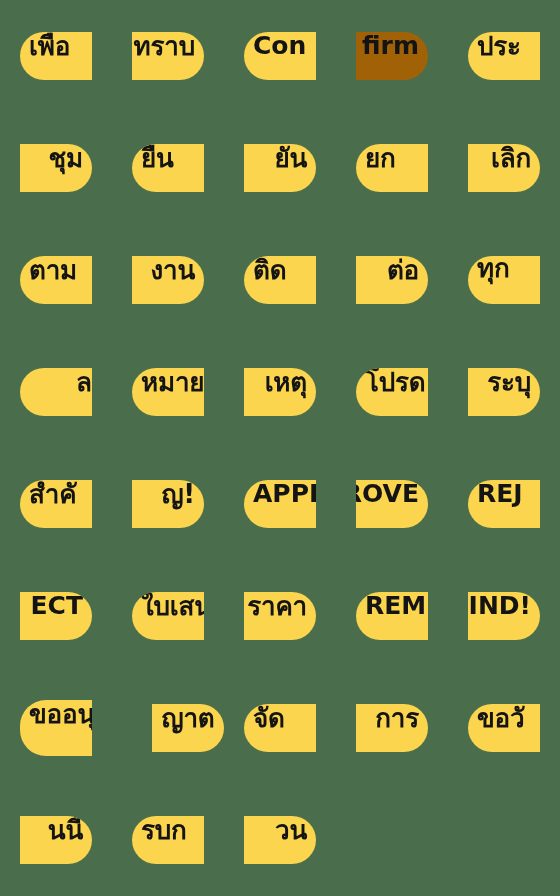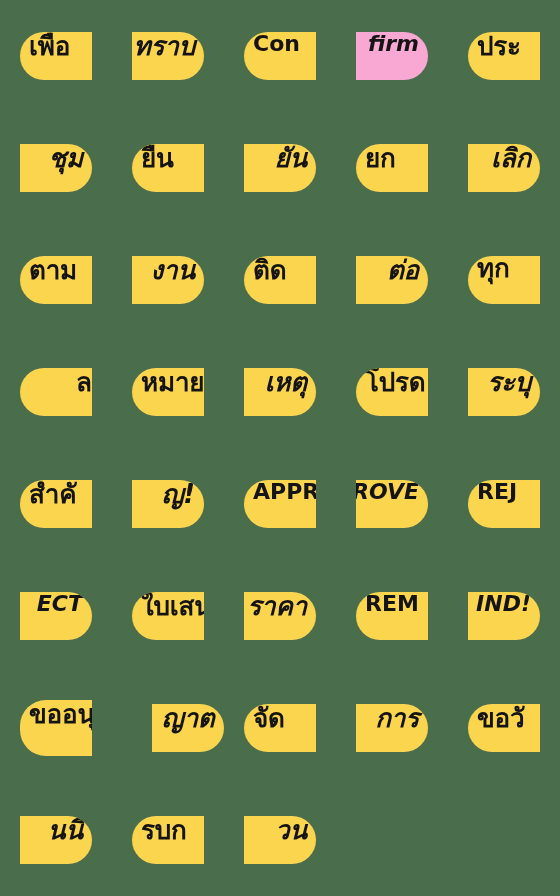--- a/index.html
+++ b/index.html
@@ -54,40 +54,39 @@
     justify-content: flex-start;
     padding-left: 9px;
     padding-right: 0;
   }
   
   .pill.half-right {
     border-radius: 0 26px 26px 0;
     justify-content: flex-end;
     padding-right: 9px;
     padding-left: 0;
-    font-style: italic;
   }
   .pill-text {
     display: block;
     white-space: nowrap;
     font-family: "DejaVu Sans", "Liberation Sans", sans-serif;
     font-weight: 700;
     font-size: 26px;
     line-height: 1;
     color: #141414;
     letter-spacing: -0.2px;
   }
   .pill.half-left .pill-text {
     transform: translateY(1px);
   }
   .pill.half-right .pill-text {
     transform: translateY(1px);
   }
   .pill.latin .pill-text {
-    font-size: 22px;
+    font-size: 25px;
     letter-spacing: 0px;
   }
 </style>
 </head>
 <body>
 
 <div id="sticker-sheet" style="background: rgb(74, 110, 76);">
   <div class="sticker-grid">
       <div class="sticker-cell">
         <div class="pill half-left" style="background: rgb(252, 213, 78); width: 72px; height: 48px;">
@@ -98,21 +97,21 @@
         <div class="pill half-right" style="background: rgb(252, 213, 78); width: 72px; height: 48px;">
           <span class="pill-text" style="color: rgb(20, 20, 20);">ทราบ</span>
         </div>
       </div>
       <div class="sticker-cell">
         <div class="pill half-left latin" style="background: rgb(252, 213, 78); width: 72px; height: 48px;">
           <span class="pill-text" style="color: rgb(20, 20, 20);">Con</span>
         </div>
       </div>
       <div class="sticker-cell">
-        <div class="pill half-right latin" style="background: #f9a8d4; width: 72px; height: 48px; padding-left: 12px;">
+        <div class="pill half-right latin" style="background: #a16207; width: 72px; height: 48px; padding-left: 12px;">
           <span class="pill-text" style="color: rgb(20, 20, 20);">firm</span>
         </div>
       </div>
       <div class="sticker-cell">
         <div class="pill half-left" style="background: rgb(252, 213, 78); width: 72px; height: 48px;">
           <span class="pill-text" style="color: rgb(20, 20, 20);">ประ</span>
         </div>
       </div>
       <div class="sticker-cell">
         <div class="pill half-right" style="background: rgb(252, 213, 78); width: 72px; height: 48px;">

